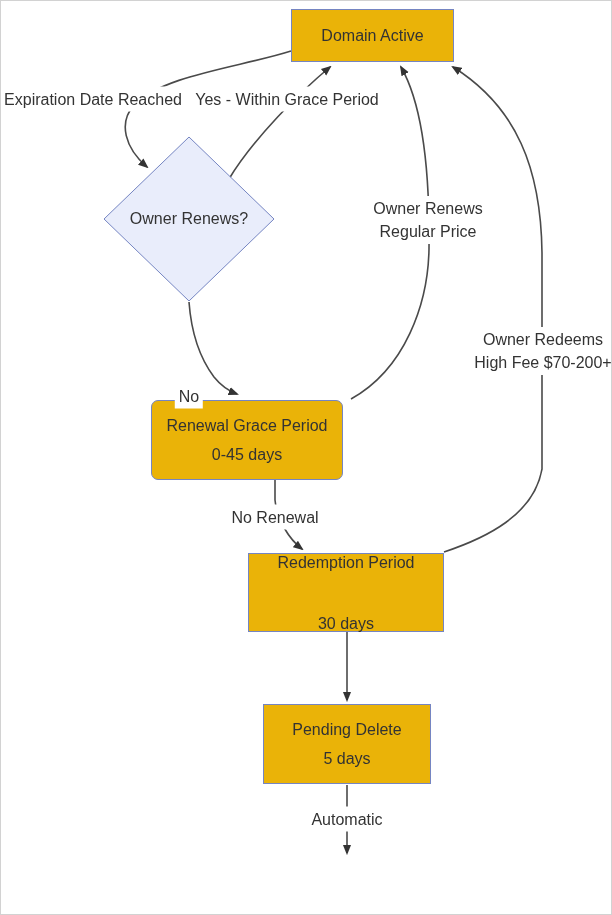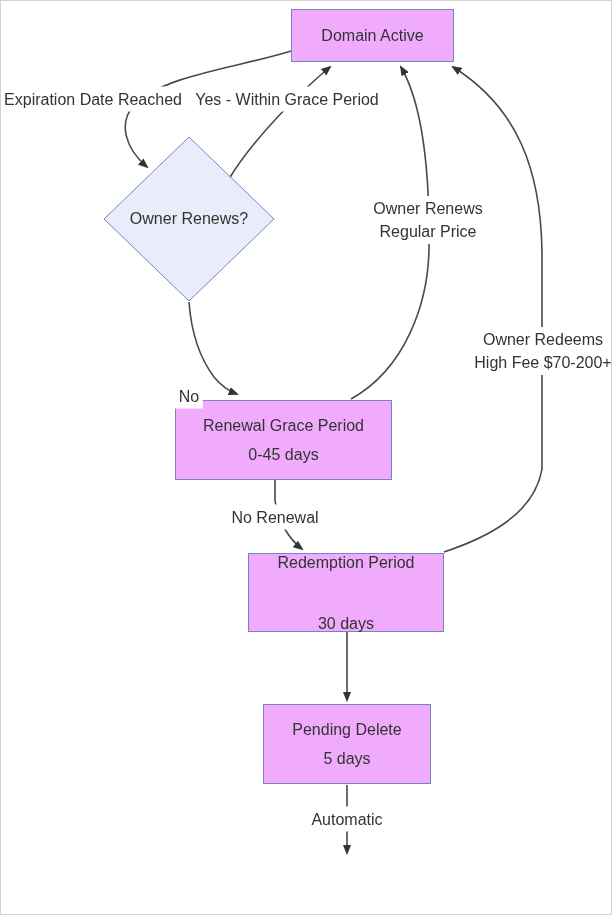--- a/index.html
+++ b/index.html
@@ -9,30 +9,30 @@
     background:#ffffff;
     border:1px solid #d2d2d2;
     box-sizing:border-box;
     font-family:"Liberation Sans", sans-serif;
     color:#333333;
     overflow:hidden;
   }
   svg.edges { position:absolute; left:0; top:0; z-index:1; }
   .node {
     position:absolute; z-index:2;
-    background:#f0abfc;
+    background:#eab308;
     border:1px solid #7585c2;
     box-sizing:border-box;
     display:flex; flex-direction:column;
     align-items:center; justify-content:center;
     font-size:16px; line-height:29px;
     color:#333333; text-align:center;
   }
   .node-domain-active   { left:290px; top:8px;   width:163px; height:53px; }
-  .node-renewal-grace   { left:174px; top:399px; width:217px; height:80px; }
+  .node-renewal-grace   { left:150px; top:399px; width:192px; height:80px;border-radius:7px; }
   .node-redemption      { left:247px; top:552px; width:196px; height:79px;gap:32px; }
   .node-pending-delete  { left:262px; top:703px; width:168px; height:80px; }
   .node-domain-released { left:253px; top:856px; width:184px; height:52px; }
   .diamond-label {
     position:absolute; z-index:2;
     left:188px; top:218px;
     transform:translate(-50%,-50%);
     font-size:16px; color:#333333; white-space:nowrap;
   }
   .edge-label {

